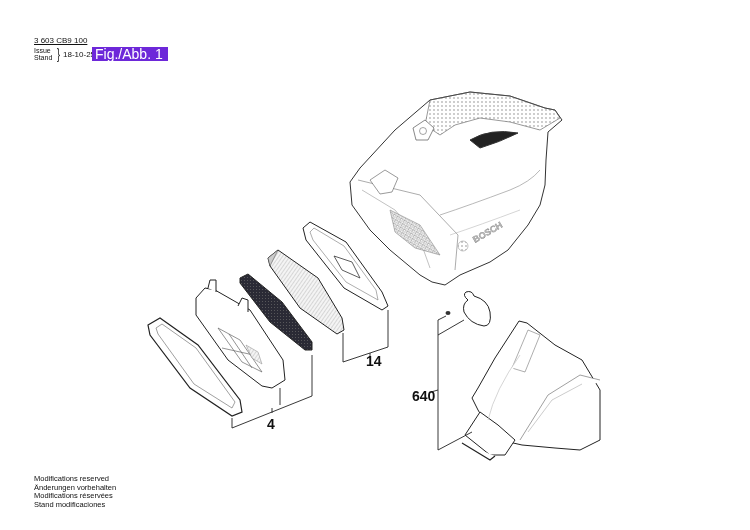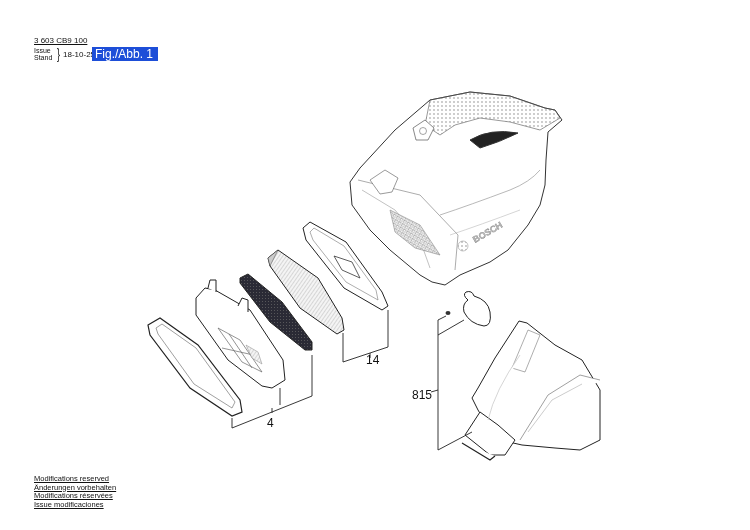--- a/index.html
+++ b/index.html
@@ -2,25 +2,25 @@
 <html><head>
 <meta charset="utf-8">
 <style>
   html, body { margin:0; padding:0; background:#ffffff; }
   body { width:750px; height:530px; position:relative; overflow:hidden; font-family:"Liberation Sans", sans-serif; color:#111; }
   .hdr { position:absolute; left:34px; top:36px; font-size:8px; line-height:9px; }
   .hdr .code { position:absolute; left:0; top:0; white-space:nowrap;text-decoration:underline; }
   .hdr .issue { position:absolute; left:0; top:11px; font-size:7px; line-height:7px; }
   .hdr .brace { position:absolute; left:22px; top:10px; font-size:15px; line-height:15px; transform:scaleX(0.6); }
   .hdr .date { position:absolute; left:29px; top:14px; white-space:nowrap; }
-  .hdr .fig { position:absolute; left:58px; top:11px; background:#1d4ed8; color:#fff; font-size:12px; line-height:12px; padding:1px 5px 1px 3px; white-space:nowrap; }
-  .footer { position:absolute; left:34px; top:475px; font-size:7.5px; line-height:8.5px;text-decoration:underline; }
+  .hdr .fig { position:absolute; left:58px; top:11px; background:#6d28d9; color:#fff; font-size:14px; line-height:12px; padding:1px 5px 1px 3px; white-space:nowrap; }
+  .footer { position:absolute; left:34px; top:475px; font-size:7.5px; line-height:8.5px; }
   .footer div { white-space:nowrap; }
   svg.art { position:absolute; left:0; top:0; }
-  .lbl { position:absolute; font-size:12px; font-weight:normal; }
+  .lbl { position:absolute; font-size:14px; font-weight:bold; }
 </style>
 </head>
 <body>
 
 <div class="hdr">
   <div class="code">3 603 CB9 100</div>
   <div class="issue">
     <div>Issue</div>
     <div>Stand</div>
   </div>
@@ -123,20 +123,20 @@
     <path d="M272 408 L272 413"></path>
 
     <path d="M446 316 L438 320 L438 450 L472 432"></path>
     <path d="M438 335 L464 320"></path>
     <path d="M431 392 L438 390"></path>
   </g>
 </svg>
 
 <div class="lbl" style="left:366px; top:353px;">14</div>
 <div class="lbl" style="left:267px; top:416px;">4</div>
-<div class="lbl" style="left:412px; top:388px;">815</div>
+<div class="lbl" style="left:412px; top:388px;">640</div>
 
 <div class="footer">
   <div>Modifications reserved</div>
   <div>Änderungen vorbehalten</div>
   <div>Modifications réservées</div>
-  <div>Issue modificaciones</div>
+  <div>Stand modificaciones</div>
 </div>
 
 </body></html>

